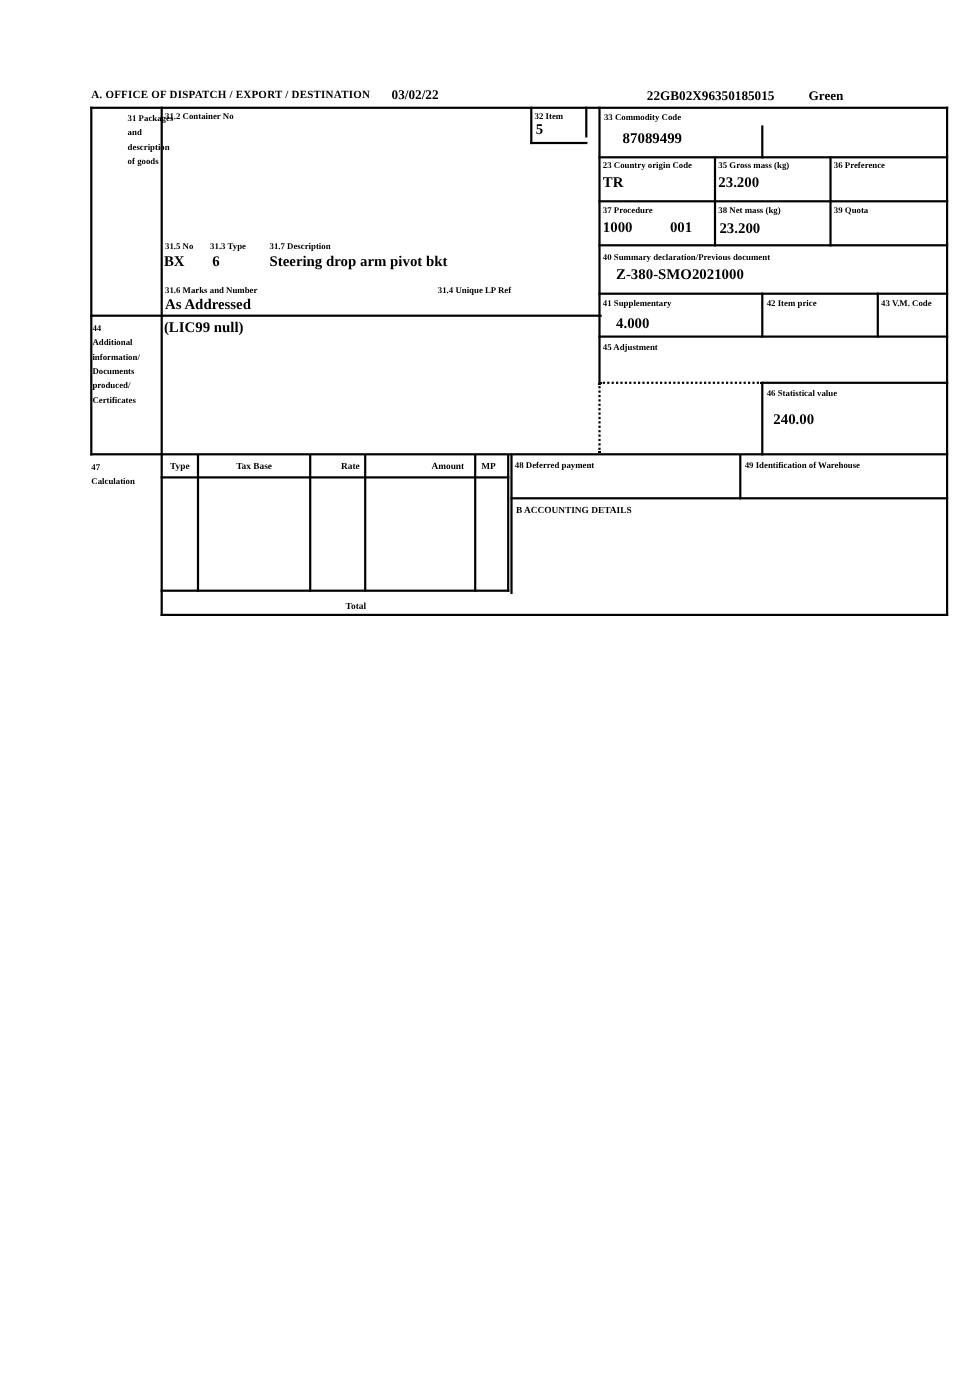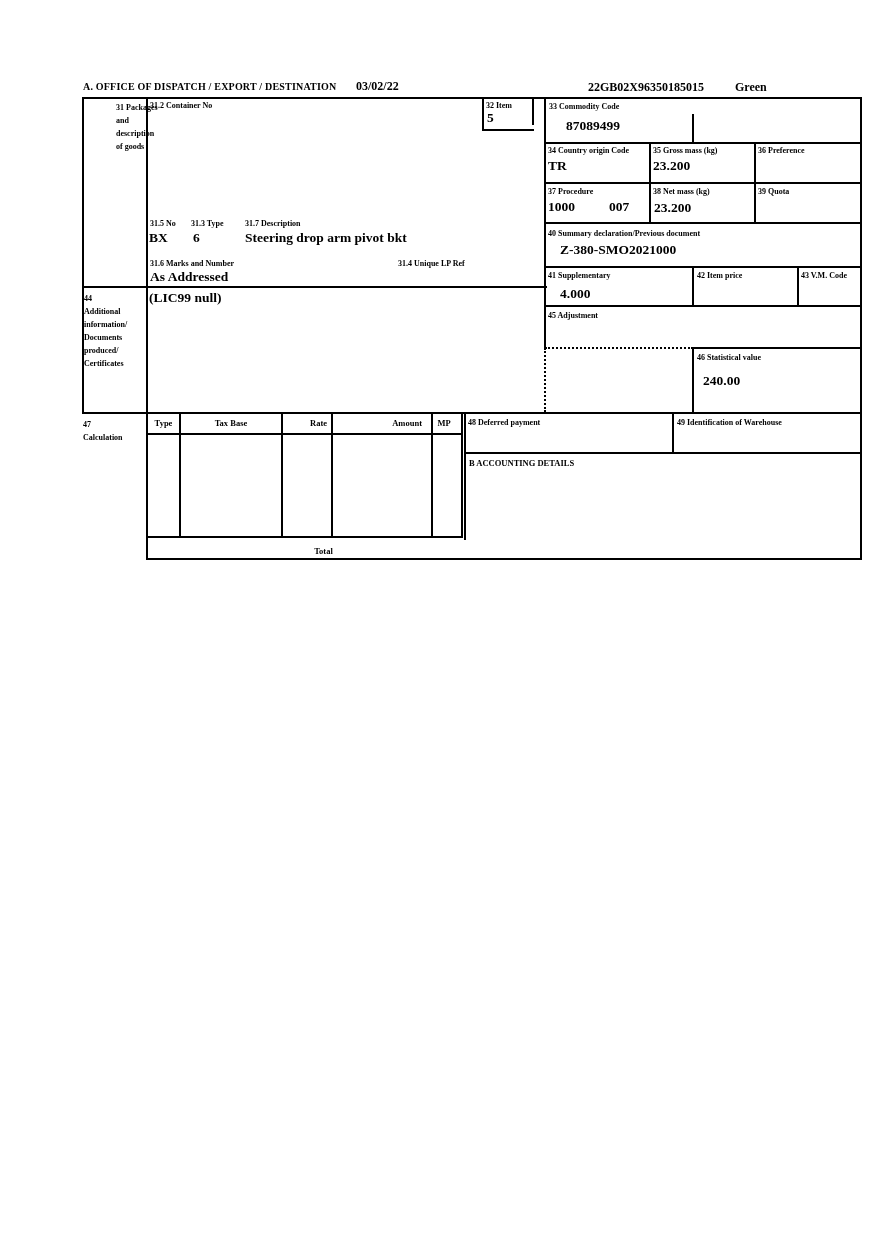--- a/index.html
+++ b/index.html
@@ -83,29 +83,29 @@
   <div class="val" style="left:193px;top:230px;">6</div>
   <div class="val" style="left:245px;top:230px;">Steering drop arm pivot bkt</div>
 
   <div class="lbl" style="left:150px;top:259px;">31.6 Marks and Number</div>
   <div class="lbl" style="left:398px;top:259px;">31.4 Unique LP Ref</div>
   <div class="val" style="left:150px;top:269px;">As Addressed</div>
 
   <div class="lbl" style="left:549px;top:102px;">33 Commodity Code</div>
   <div class="val" style="left:566px;top:118px;">87089499</div>
 
-  <div class="lbl" style="left:548px;top:146px;">34 Country origin Code</div>
+  <div class="lbl" style="left:548px;top:146px;">23 Country origin Code</div>
   <div class="val" style="left:548px;top:158px;">TR</div>
   <div class="lbl" style="left:653px;top:146px;">35 Gross mass (kg)</div>
   <div class="val" style="left:653px;top:158px;">23.200</div>
   <div class="lbl" style="left:758px;top:146px;">36 Preference</div>
 
   <div class="lbl" style="left:548px;top:187px;">37 Procedure</div>
   <div class="val" style="left:548px;top:199px;">1000</div>
-  <div class="val" style="left:609px;top:199px;">007</div>
+  <div class="val" style="left:609px;top:199px;">001</div>
   <div class="lbl" style="left:653px;top:187px;">38 Net mass (kg)</div>
   <div class="val" style="left:654px;top:200px;">23.200</div>
   <div class="lbl" style="left:758px;top:187px;">39 Quota</div>
 
   <div class="lbl" style="left:548px;top:229px;">40 Summary declaration/Previous document</div>
   <div class="val" style="left:560px;top:242px;">Z-380-SMO2021000</div>
 
   <div class="lbl" style="left:548px;top:271px;">41 Supplementary</div>
   <div class="val" style="left:560px;top:286px;">4.000</div>
   <div class="lbl" style="left:697px;top:271px;">42 Item price</div>

